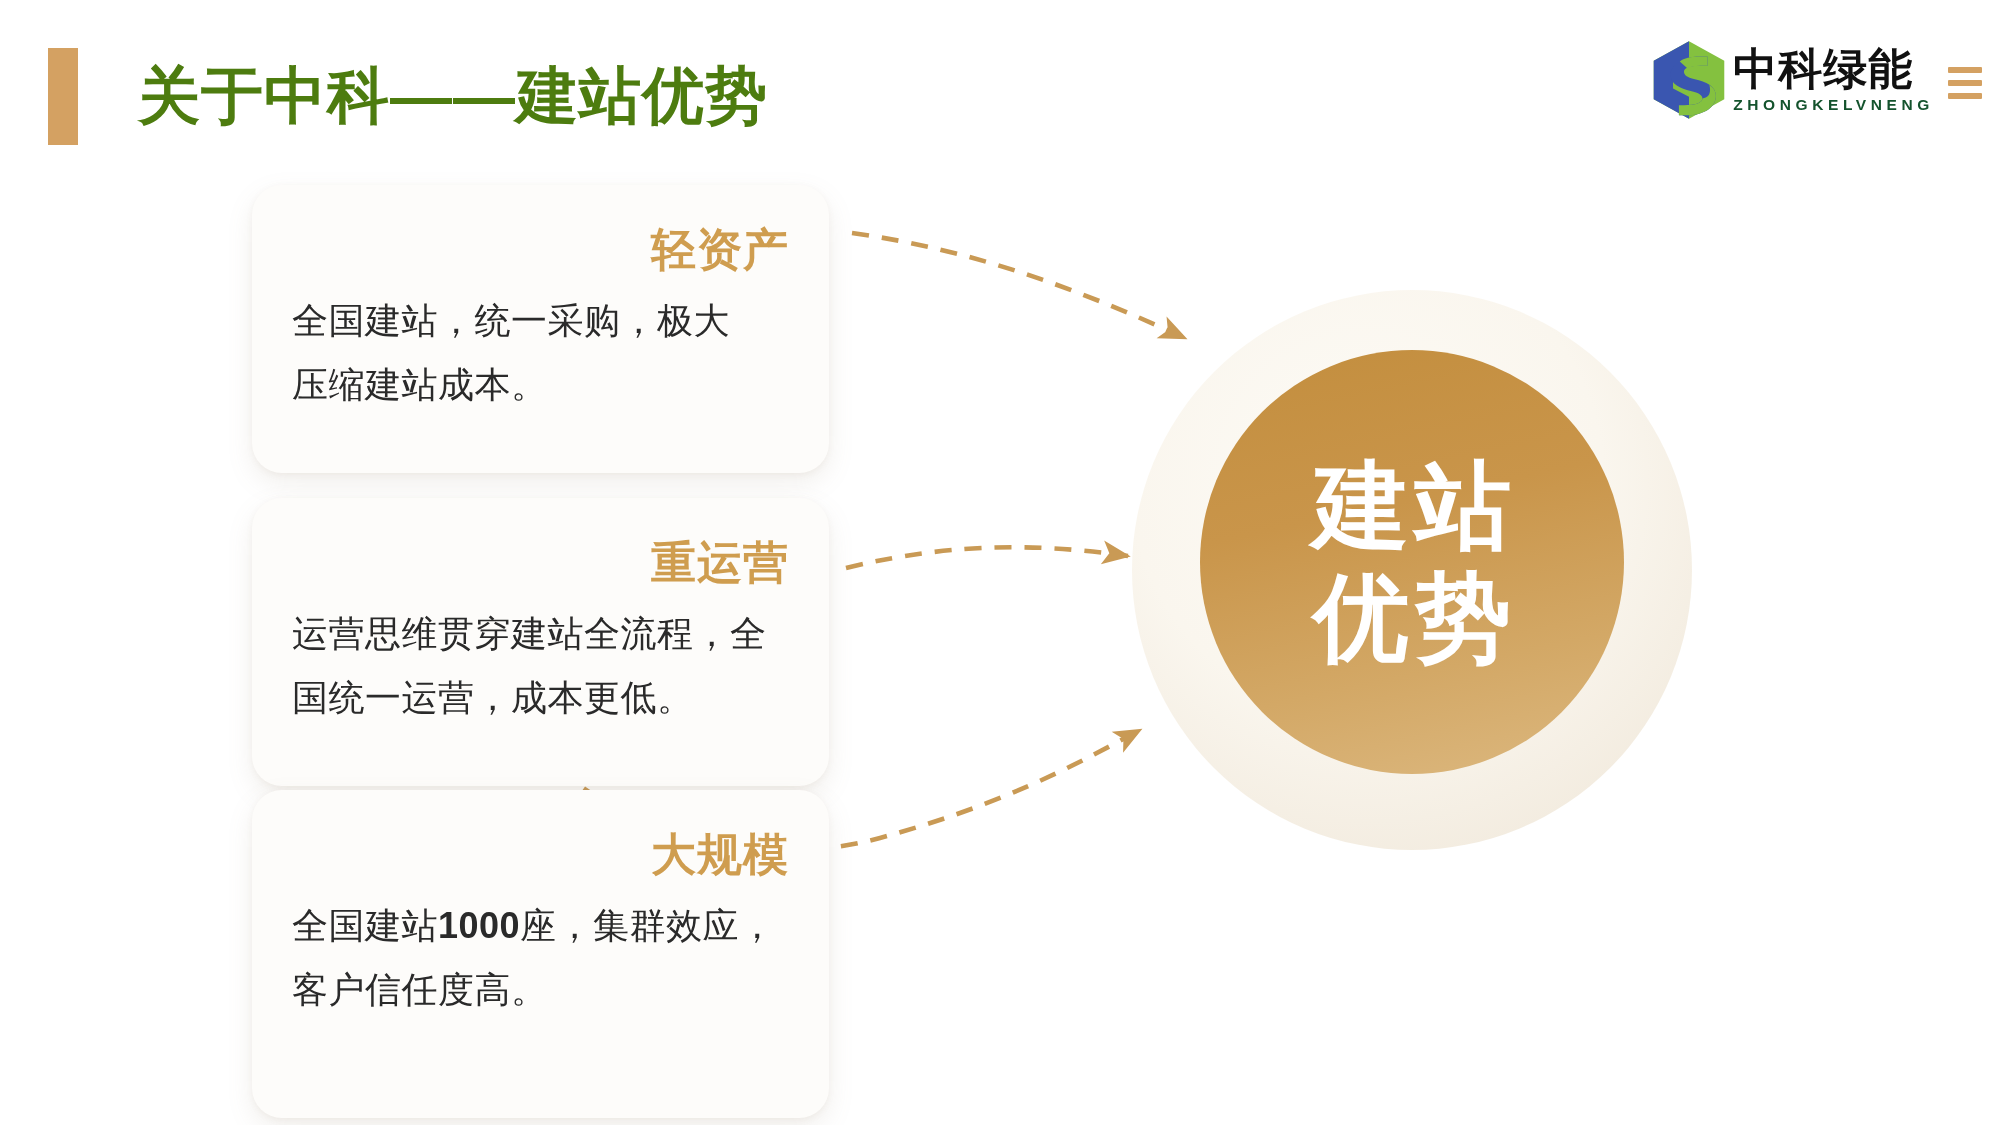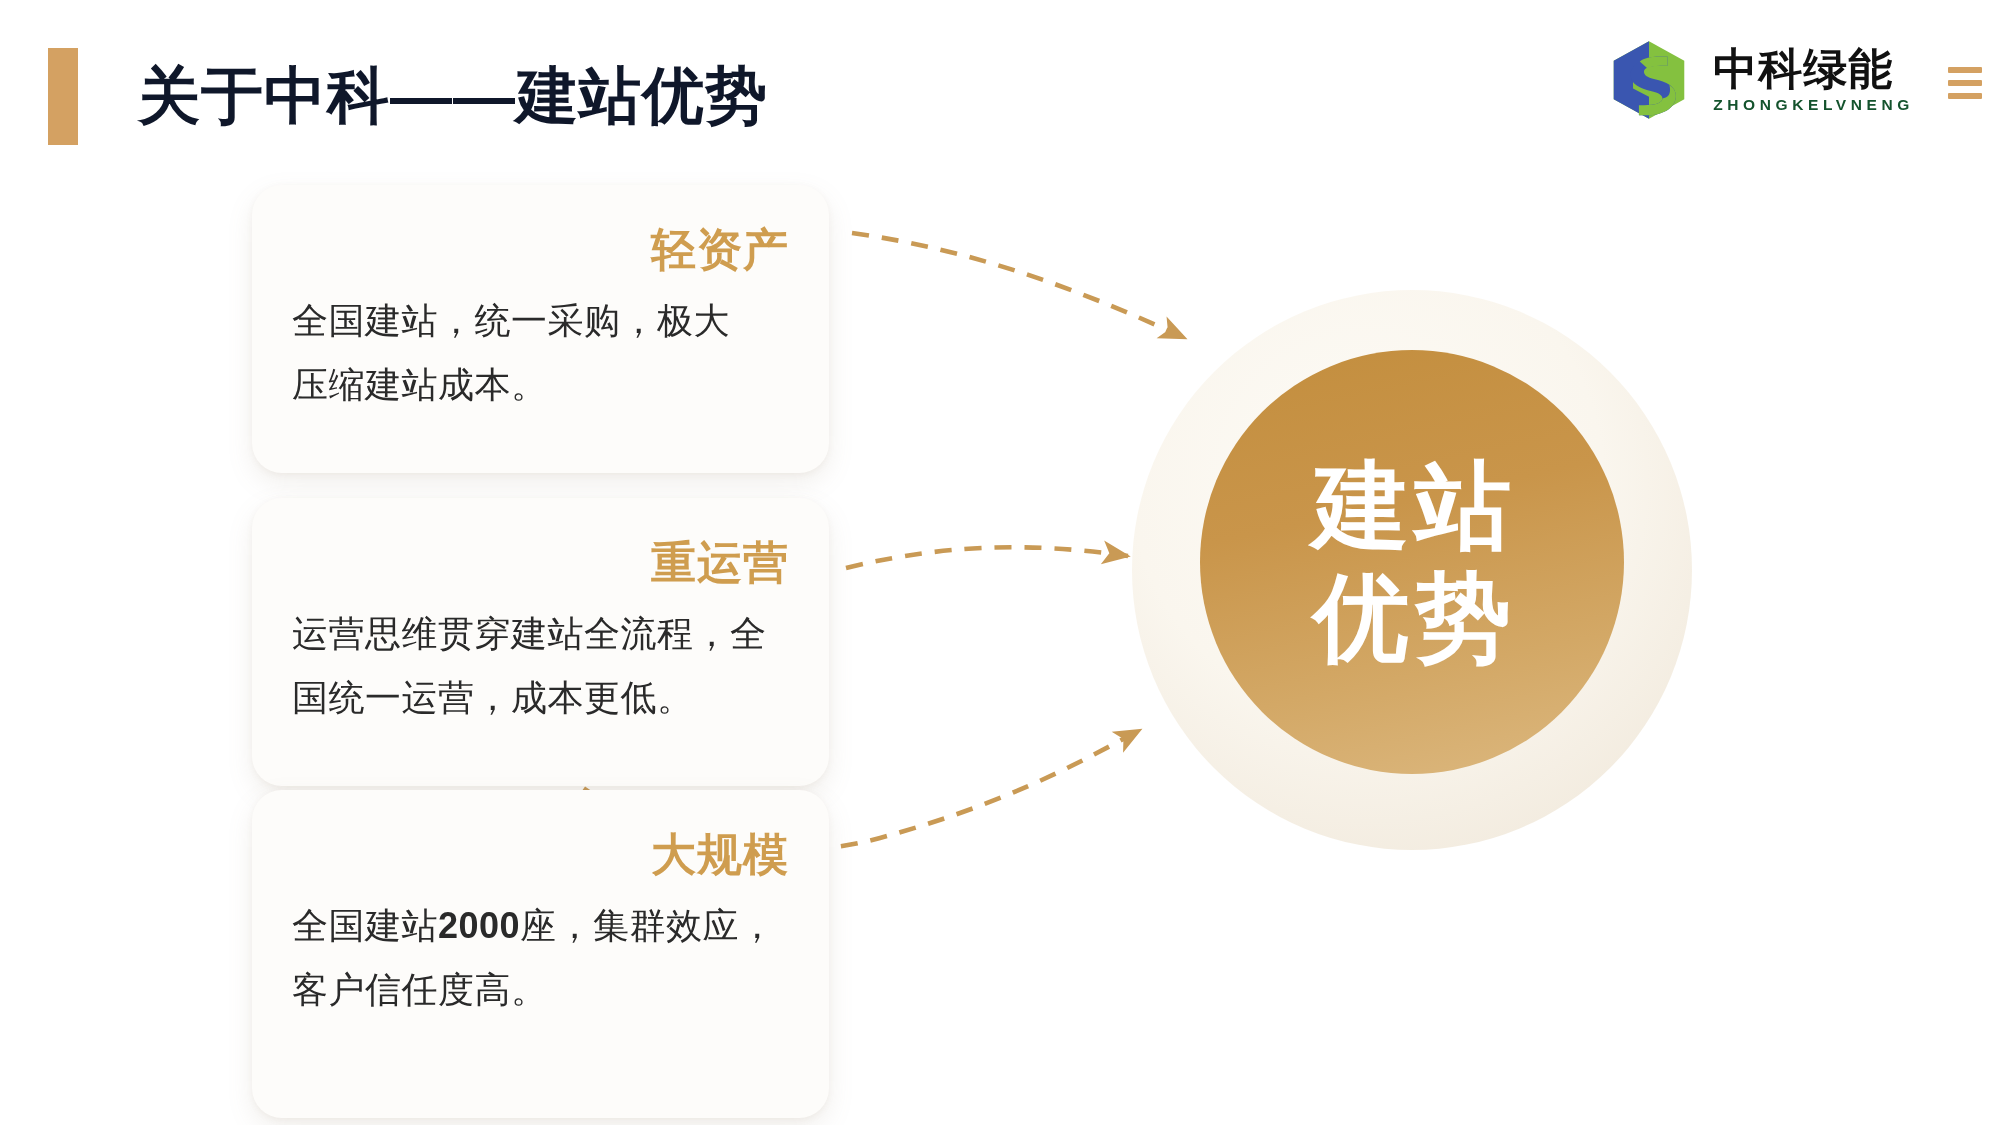--- a/index.html
+++ b/index.html
@@ -32,35 +32,35 @@
     width: 30px;
     height: 97px;
     background: #d4a162;
   }
   #page-title {
     position: absolute;
     left: 138px;
     top: 52px;
     font-size: 62px;
     font-weight: bold;
-    color: #0f172a;
+    color: #4d7c0f;
     letter-spacing: 1px;
     line-height: 88px;
     white-space: nowrap;
   }
 
   
   #logo-block {
     position: absolute;
     right: 18px;
     top: 38px;
     height: 84px;
     display: flex;
     align-items: center;
-    gap: 22px;
+    gap: 2px;
   }
   #logo-mark {
     width: 84px;
     height: 84px;
     flex: 0 0 auto;
   }
   #logo-wordmark {
     display: flex;
     flex-direction: column;
     justify-content: center;
@@ -227,21 +227,21 @@
     <div class="card-heading">重运营</div>
     <div class="card-body">
       <div>运营思维贯穿建站全流程，全</div>
       <div>国统一运营，成本更低。</div>
     </div>
   </div>
 
   <div class="feature-card" id="card-2">
     <div class="card-heading">大规模</div>
     <div class="card-body">
-      <div><span>全国建站</span><b>2000</b><span>座，集群效应，</span></div>
+      <div><span>全国建站</span><b>1000</b><span>座，集群效应，</span></div>
       <div>客户信任度高。</div>
     </div>
   </div>
 
   <div id="center-circle-outer"></div>
   <div id="center-circle-inner">
     <div class="center-line">建站</div>
     <div class="center-line">优势</div>
   </div>
 

